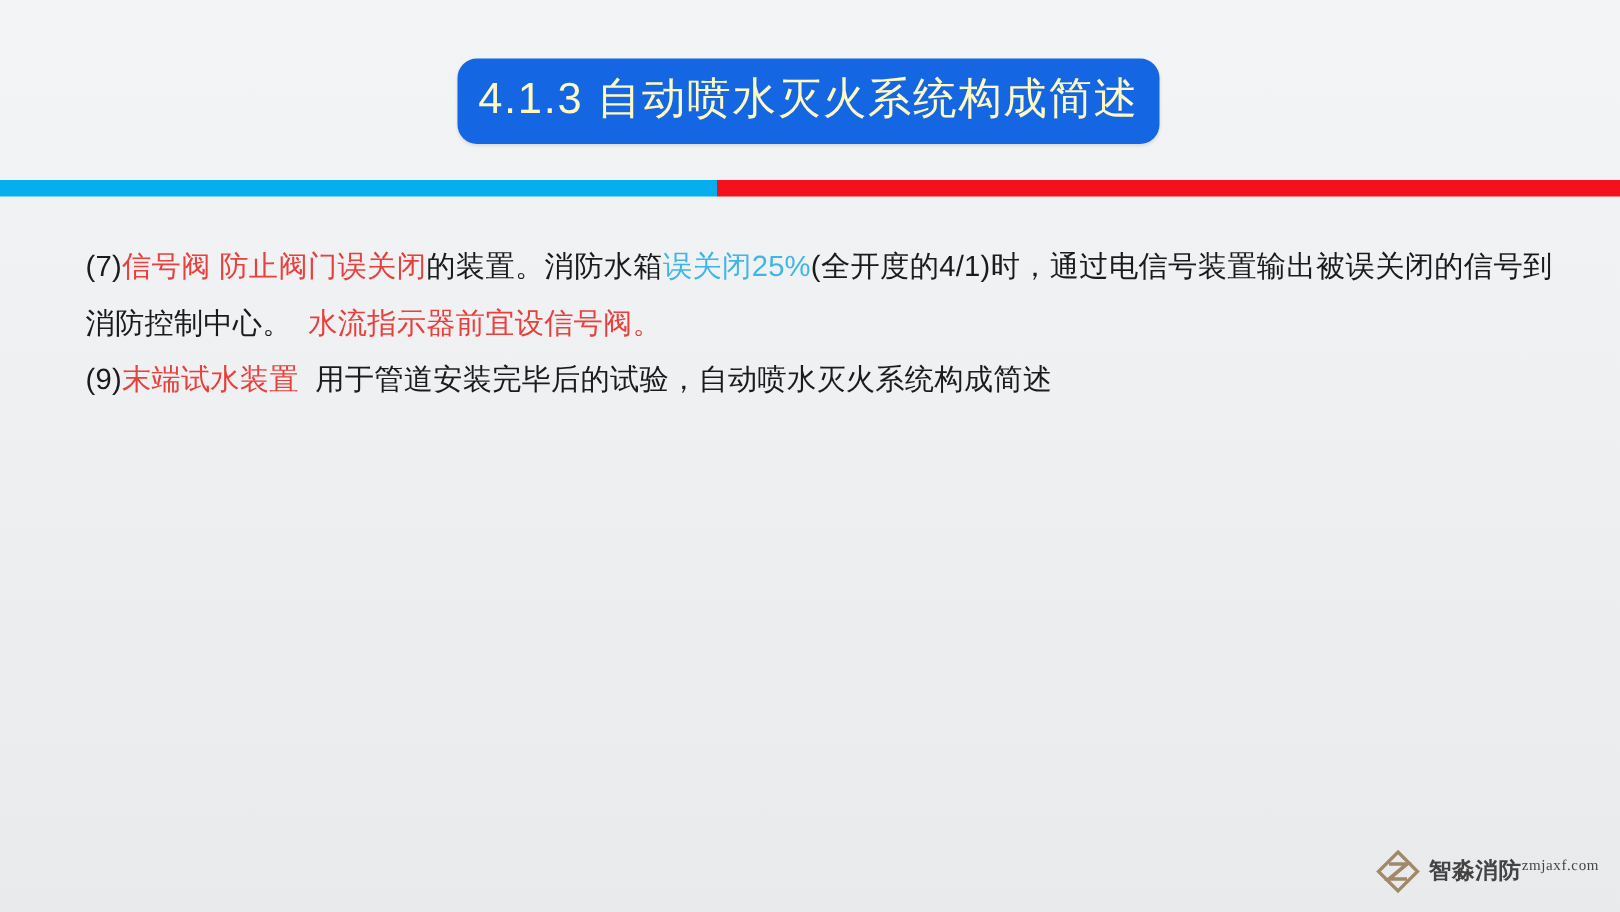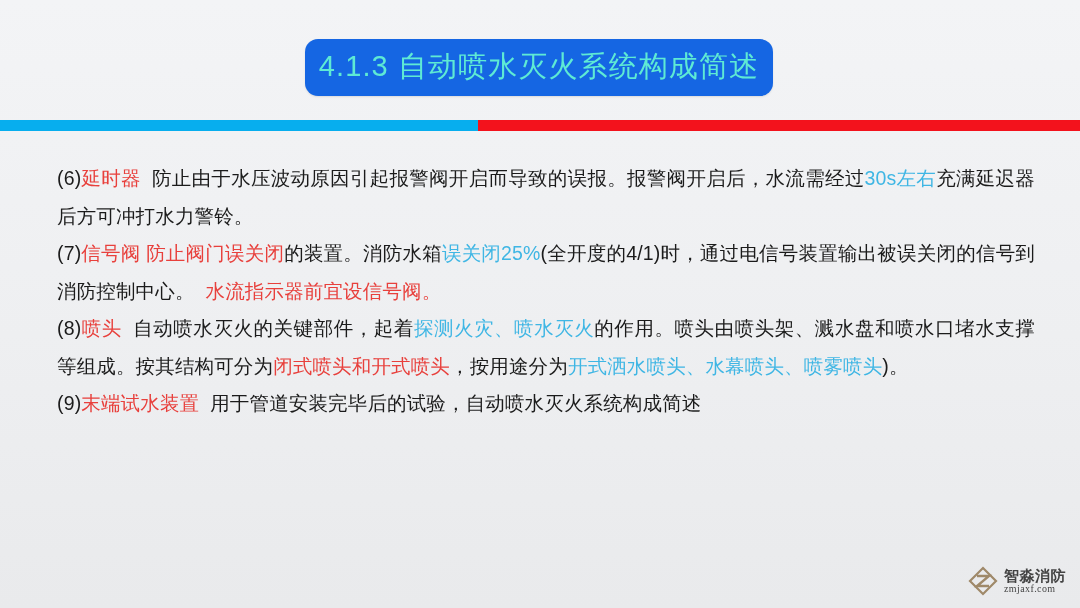--- a/index.html
+++ b/index.html
@@ -37,21 +37,21 @@
     width: 468px;
     height: 57px;
     background: #1566e3;
     border-radius: 13px;
     box-shadow: 0 1px 2px rgba(0,0,0,0.10);
     display: flex;
     align-items: center;
     justify-content: center;
   }
   .title-text {
-    color: #5eead4;
+    color: #fef9c3;
     font-size: 29px;
     letter-spacing: 1.1px;
     font-weight: 400;
     white-space: nowrap;
     line-height: 1;
     padding-bottom: 2px;
   }
 
   
   .divider {
@@ -118,21 +118,21 @@
     gap: 6px;
     opacity: 0.95;
   }
   .wm-logo {
     width: 30px;
     height: 30px;
     flex: 0 0 auto;
   }
   .wm-texts {
     display: flex;
-    flex-direction: column;
+    flex-direction: row;
     line-height: 1.05;
   }
   .wm-cn {
     font-size: 15px;
     color: #3b3b3b;
     font-weight: 700;
     letter-spacing: 0.5px;
   }
   .wm-en {
     font-size: 10px;
@@ -153,31 +153,25 @@
   </div>
 
   <div class="divider">
     <div class="seg-blue"></div>
     <div class="seg-red"></div>
   </div>
 
   <div class="content">
 
 
-    <p class="para">
-      <span class="blk">(6)</span><span class="red">延时器</span><span class="gap"></span><span class="blk">防止由于水压波动原因引起报警阀开启而导致的误报。报警阀开启后，水流需经过</span><span class="cyan">30s左右</span><span class="blk">充满延迟器后方可冲打水力警铃。</span>
-    </p>
 
     <p class="para">
       <span class="blk">(7)</span><span class="red">信号阀  防止阀门误关闭</span><span class="blk">的装置。消防水箱</span><span class="cyan">误关闭25%</span><span class="blk">(全开度的4/1)时，通过电信号装置输出被误关闭的信号到消防控制中心。</span><span class="gap"></span><span class="red">水流指示器前宜设信号阀。</span>
     </p>
 
-    <p class="para">
-      <span class="blk">(8)</span><span class="red">喷头</span><span class="gap"></span><span class="blk">自动喷水灭火的关键部件，起着</span><span class="cyan">探测火灾、喷水灭火</span><span class="blk">的作用。喷头由喷头架、溅水盘和喷水口堵水支撑等组成。按其结构可分为</span><span class="red">闭式喷头和开式喷头</span><span class="blk">，按用途分为</span><span class="cyan">开式洒水喷头、水幕喷头、喷雾喷头</span><span class="blk">)。</span>
-    </p>
 
 
     <p class="para">
       <span class="blk">(9)</span><span class="red">末端试水装置</span><span class="gap"></span><span class="blk">用于管道安装完毕后的试验，自动喷水灭火系统构成简述</span>
     </p>
 
   </div>
 
   <div class="watermark">
     <span class="wm-logo">

